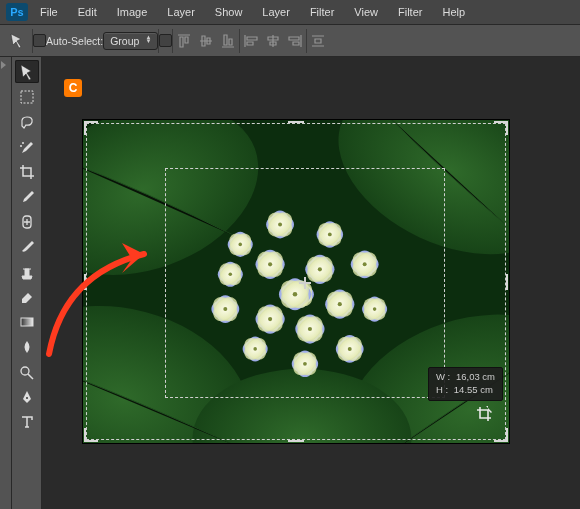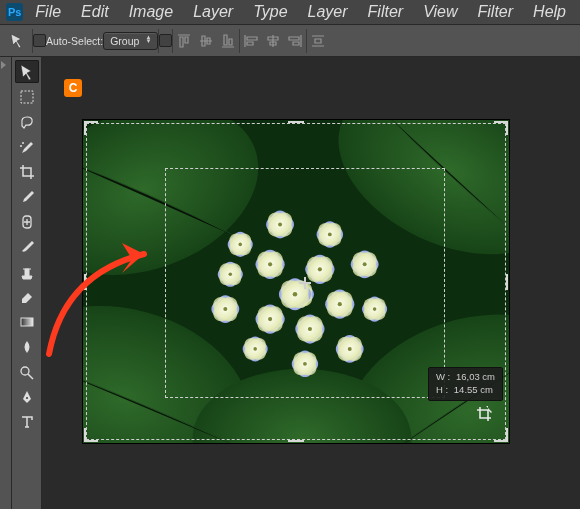--- a/index.html
+++ b/index.html
@@ -1,21 +1,21 @@
 <!DOCTYPE html>
 <html><head>
 <meta charset="utf-8">
 <style>
   * { margin: 0; padding: 0; box-sizing: border-box; font-family: -apple-system, "Segoe UI", Tahoma, sans-serif; user-select: none; }
   body { width: 580px; height: 509px; background: #2a2a2a; overflow: hidden; }
 
   
   .menubar { height: 24px; background: #454545; display: flex; align-items: center; padding: 0 6px; gap: 4px; }
   .ps-logo { width: 22px; height: 18px; background: #0c4a6e; border-radius: 3px; display: flex; align-items: center; justify-content: center; color: #29a9ff; font-size: 11px; font-weight: 700; font-family: Arial; }
-  .menu-item { color: #ddd; font-size: 16px; padding: 2px 8px; cursor: default; font-style: italic; }
+  .menu-item { color: #ddd; font-size: 11px; padding: 2px 8px; cursor: default; }
 
   
   .optionsbar { height: 33px; background: #535353; border-top: 1px solid #282828; border-bottom: 1px solid #282828; display: flex; align-items: center; padding: 0 6px; gap: 0; }
   .opt-tool { width: 26px; height: 22px; display:flex; align-items:center; justify-content:center; }
   .divider { width: 1px; height: 24px; background: #3a3a3a; }
   .checkbox { width: 13px; height: 13px; background: #424242; border: 1px solid #222; border-radius: 2px; }
   .opt-label { color: #ddd; font-size: 10.5px; }
   .dropdown { background: #484848; border: 1px solid #222; border-radius: 3px; color: #ddd; font-size: 10.5px; padding: 2px 6px; display: flex; align-items: flex-start; gap: 6px; box-shadow: inset 0 1px 0 rgba(255,255,255,.1); }
   .dd-arrows { display:flex; flex-direction:column; line-height:4px; font-size:6px; color:#ccc; }
   .icon-btn { width: 22px; height: 22px; display:flex; align-items:center; justify-content:center; opacity: .55; }
@@ -81,21 +81,21 @@
 </style>
 </head>
 <body>
 
 <div class="menubar">
   <div class="ps-logo">Ps</div>
   <div class="menu-item">File</div>
   <div class="menu-item">Edit</div>
   <div class="menu-item">Image</div>
   <div class="menu-item">Layer</div>
-  <div class="menu-item">Type</div>
+  <div class="menu-item">Show</div>
   <div class="menu-item">Layer</div>
   <div class="menu-item">Filter</div>
   <div class="menu-item">View</div>
   <div class="menu-item">Filter</div>
   <div class="menu-item">Help</div>
 </div>
 
 <div class="optionsbar">
   <div class="opt-tool">
     <svg width="18" height="16" viewBox="0 0 18 16">

